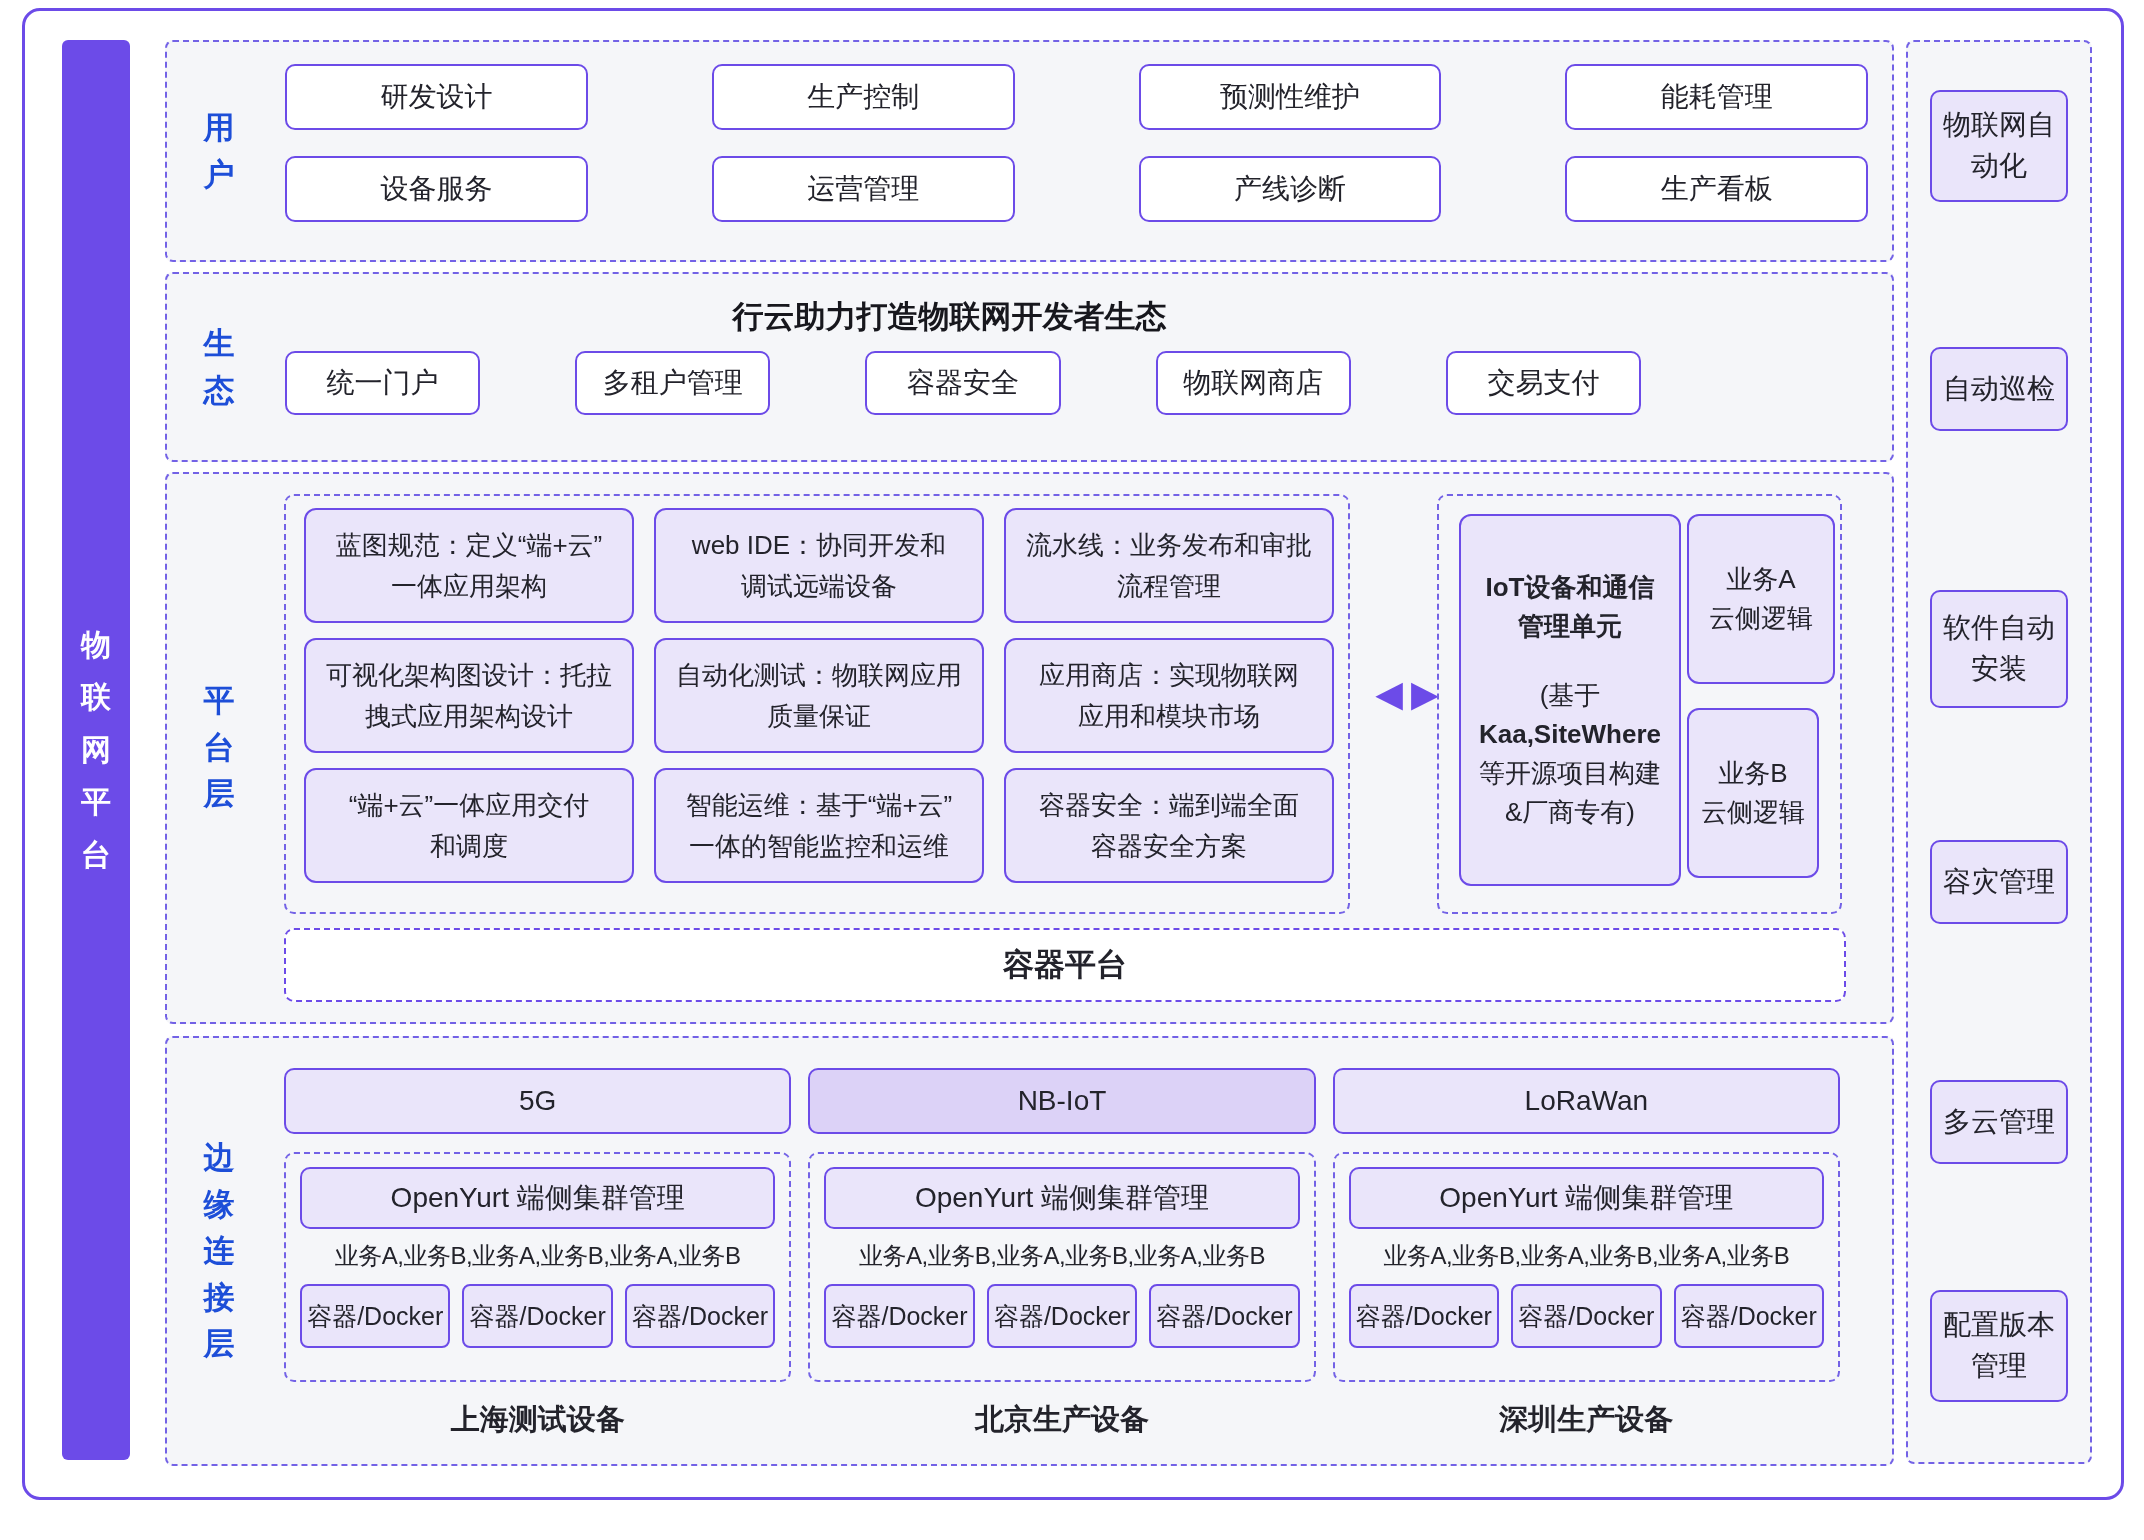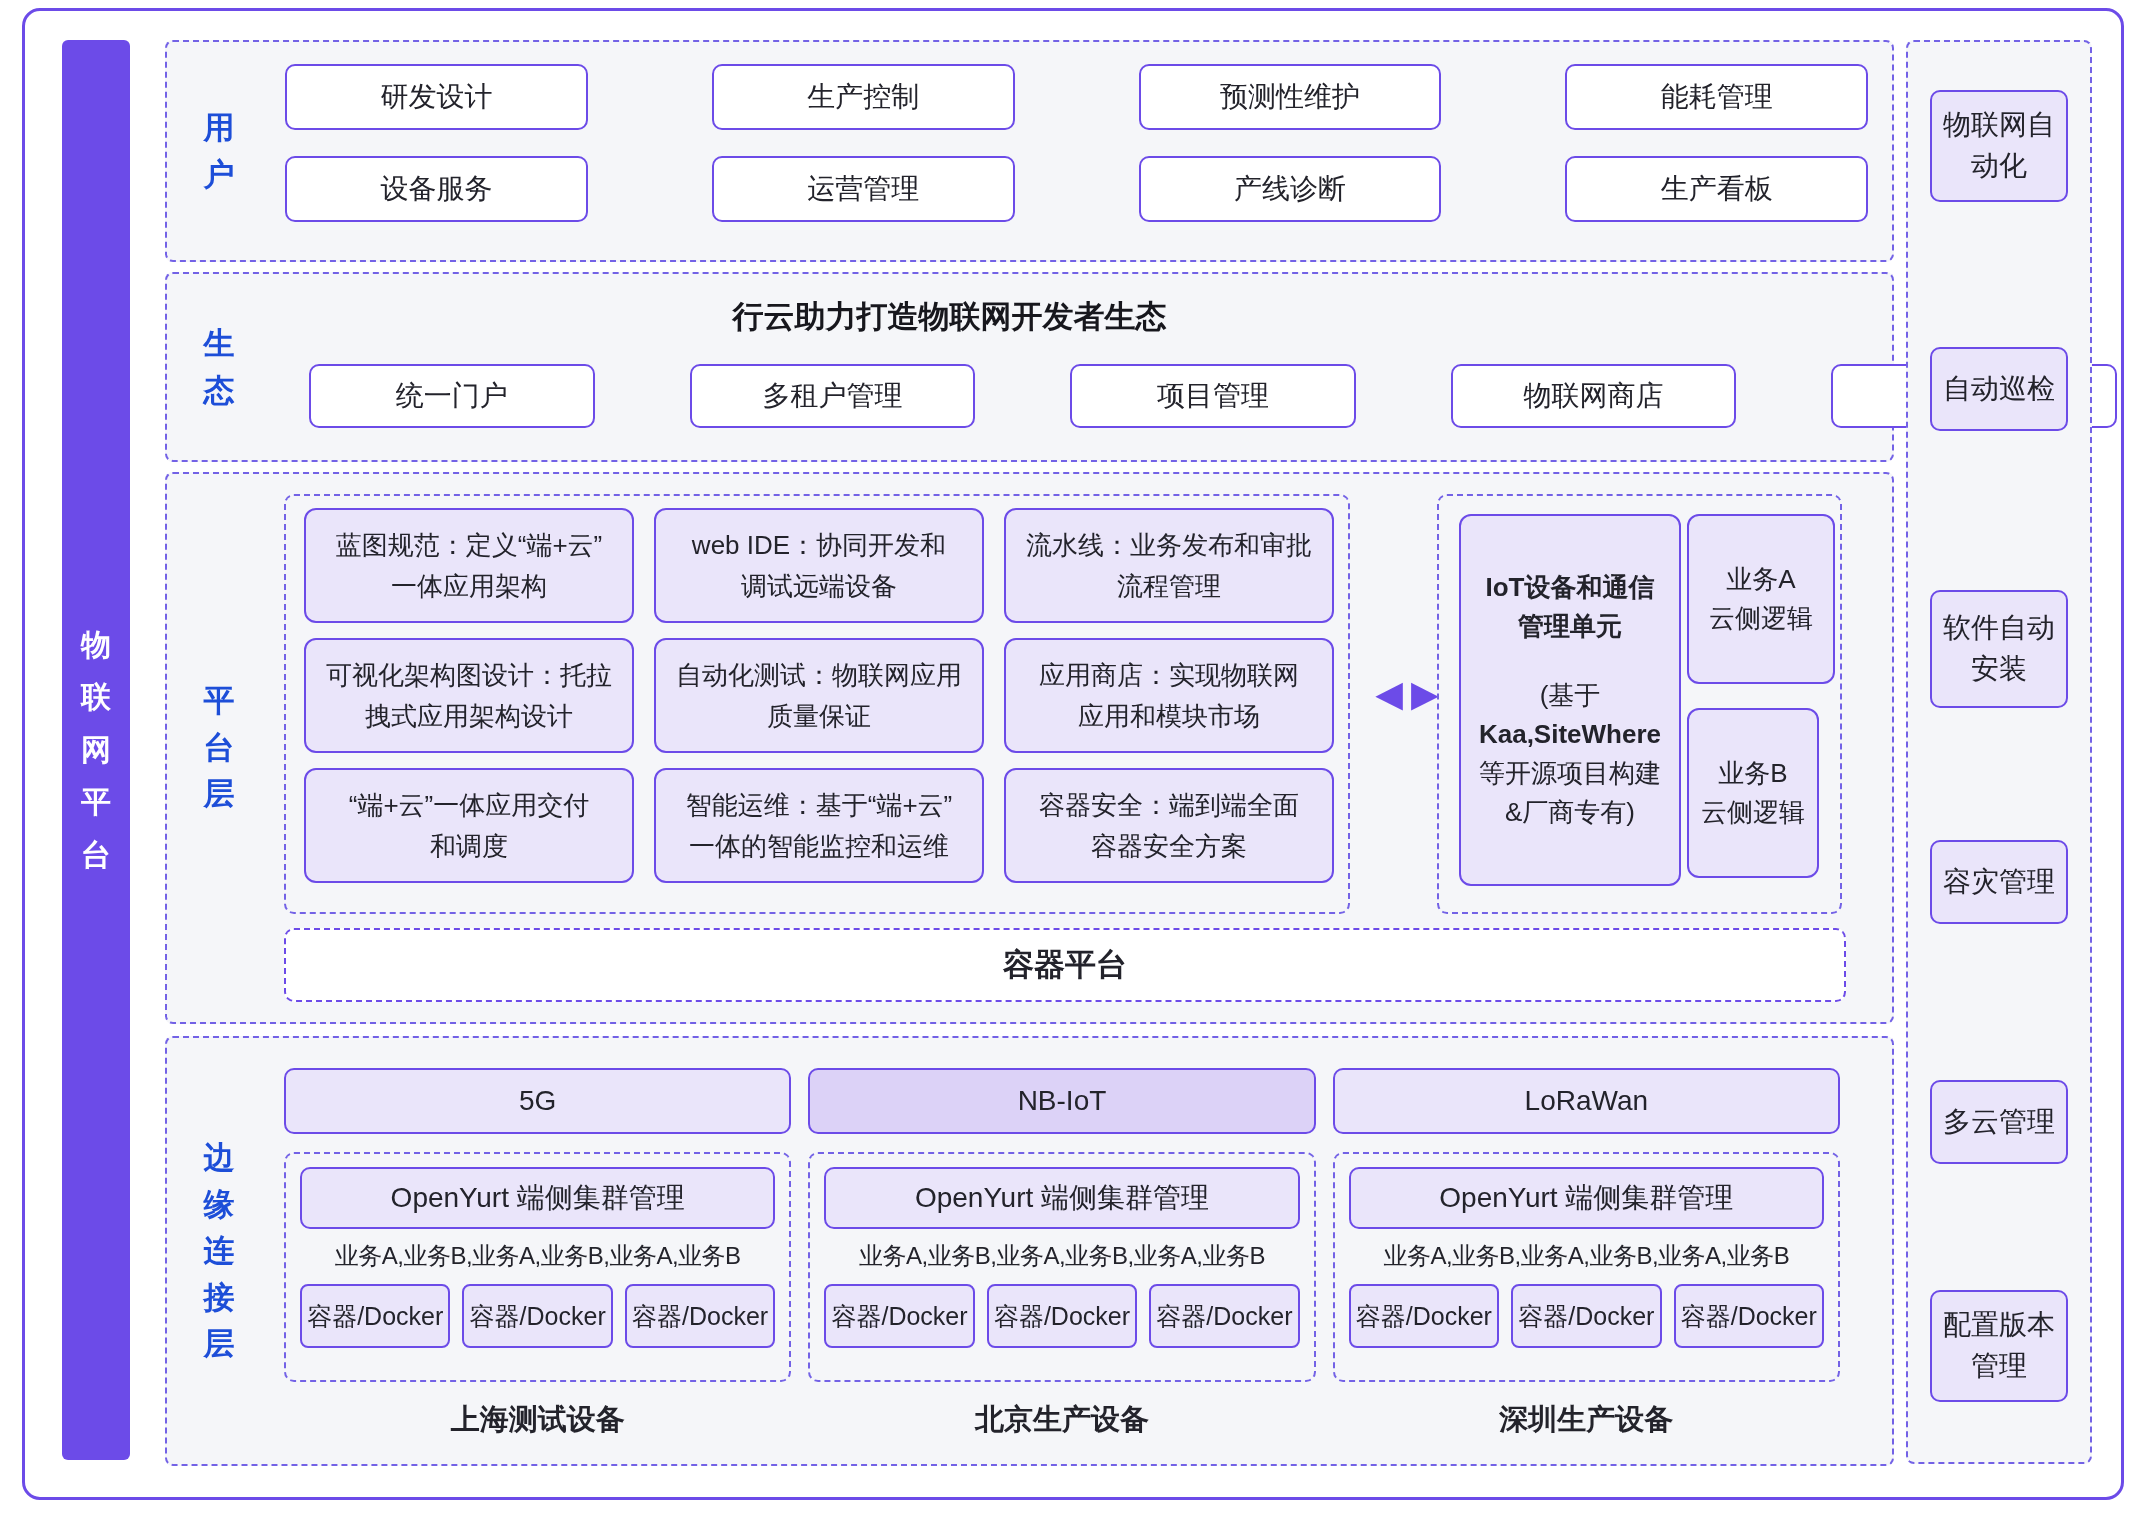--- a/index.html
+++ b/index.html
@@ -77,24 +77,24 @@
       <div class="wbox">设备服务</div>
       <div class="wbox">运营管理</div>
       <div class="wbox">产线诊断</div>
       <div class="wbox">生产看板</div>
     </div>
   </div>
 
   <div class="section" style="left:165px;top:272px;width:1725px;height:186px;">
     <div class="vlabel">生态</div>
     <div class="eco-title">行云助力打造物联网开发者生态</div>
-    <div class="grid" style="left:118px;top:90px;width:1808px;grid-template-columns:repeat(5,1fr);column-gap:95px;grid-auto-rows:64px;margin-left:24px;">
+    <div class="grid" style="left:118px;top:77px;width:1356px;grid-template-columns:repeat(5,1fr);column-gap:95px;grid-auto-rows:64px;">
       <div class="wbox">统一门户</div>
       <div class="wbox">多租户管理</div>
-      <div class="wbox">项目管理</div>
+      <div class="wbox">容器安全</div>
       <div class="wbox">物联网商店</div>
       <div class="wbox">交易支付</div>
     </div>
   </div>
 
   <div class="section" style="left:165px;top:472px;width:1725px;height:548px;">
     <div class="vlabel">平台层</div>
 
     <div class="inner-dash" style="left:117px;top:20px;width:1066px;height:420px;">
       <div class="grid" style="left:18px;top:12px;width:1030px;grid-template-columns:repeat(3,1fr);column-gap:20px;row-gap:15px;grid-auto-rows:115px;">

